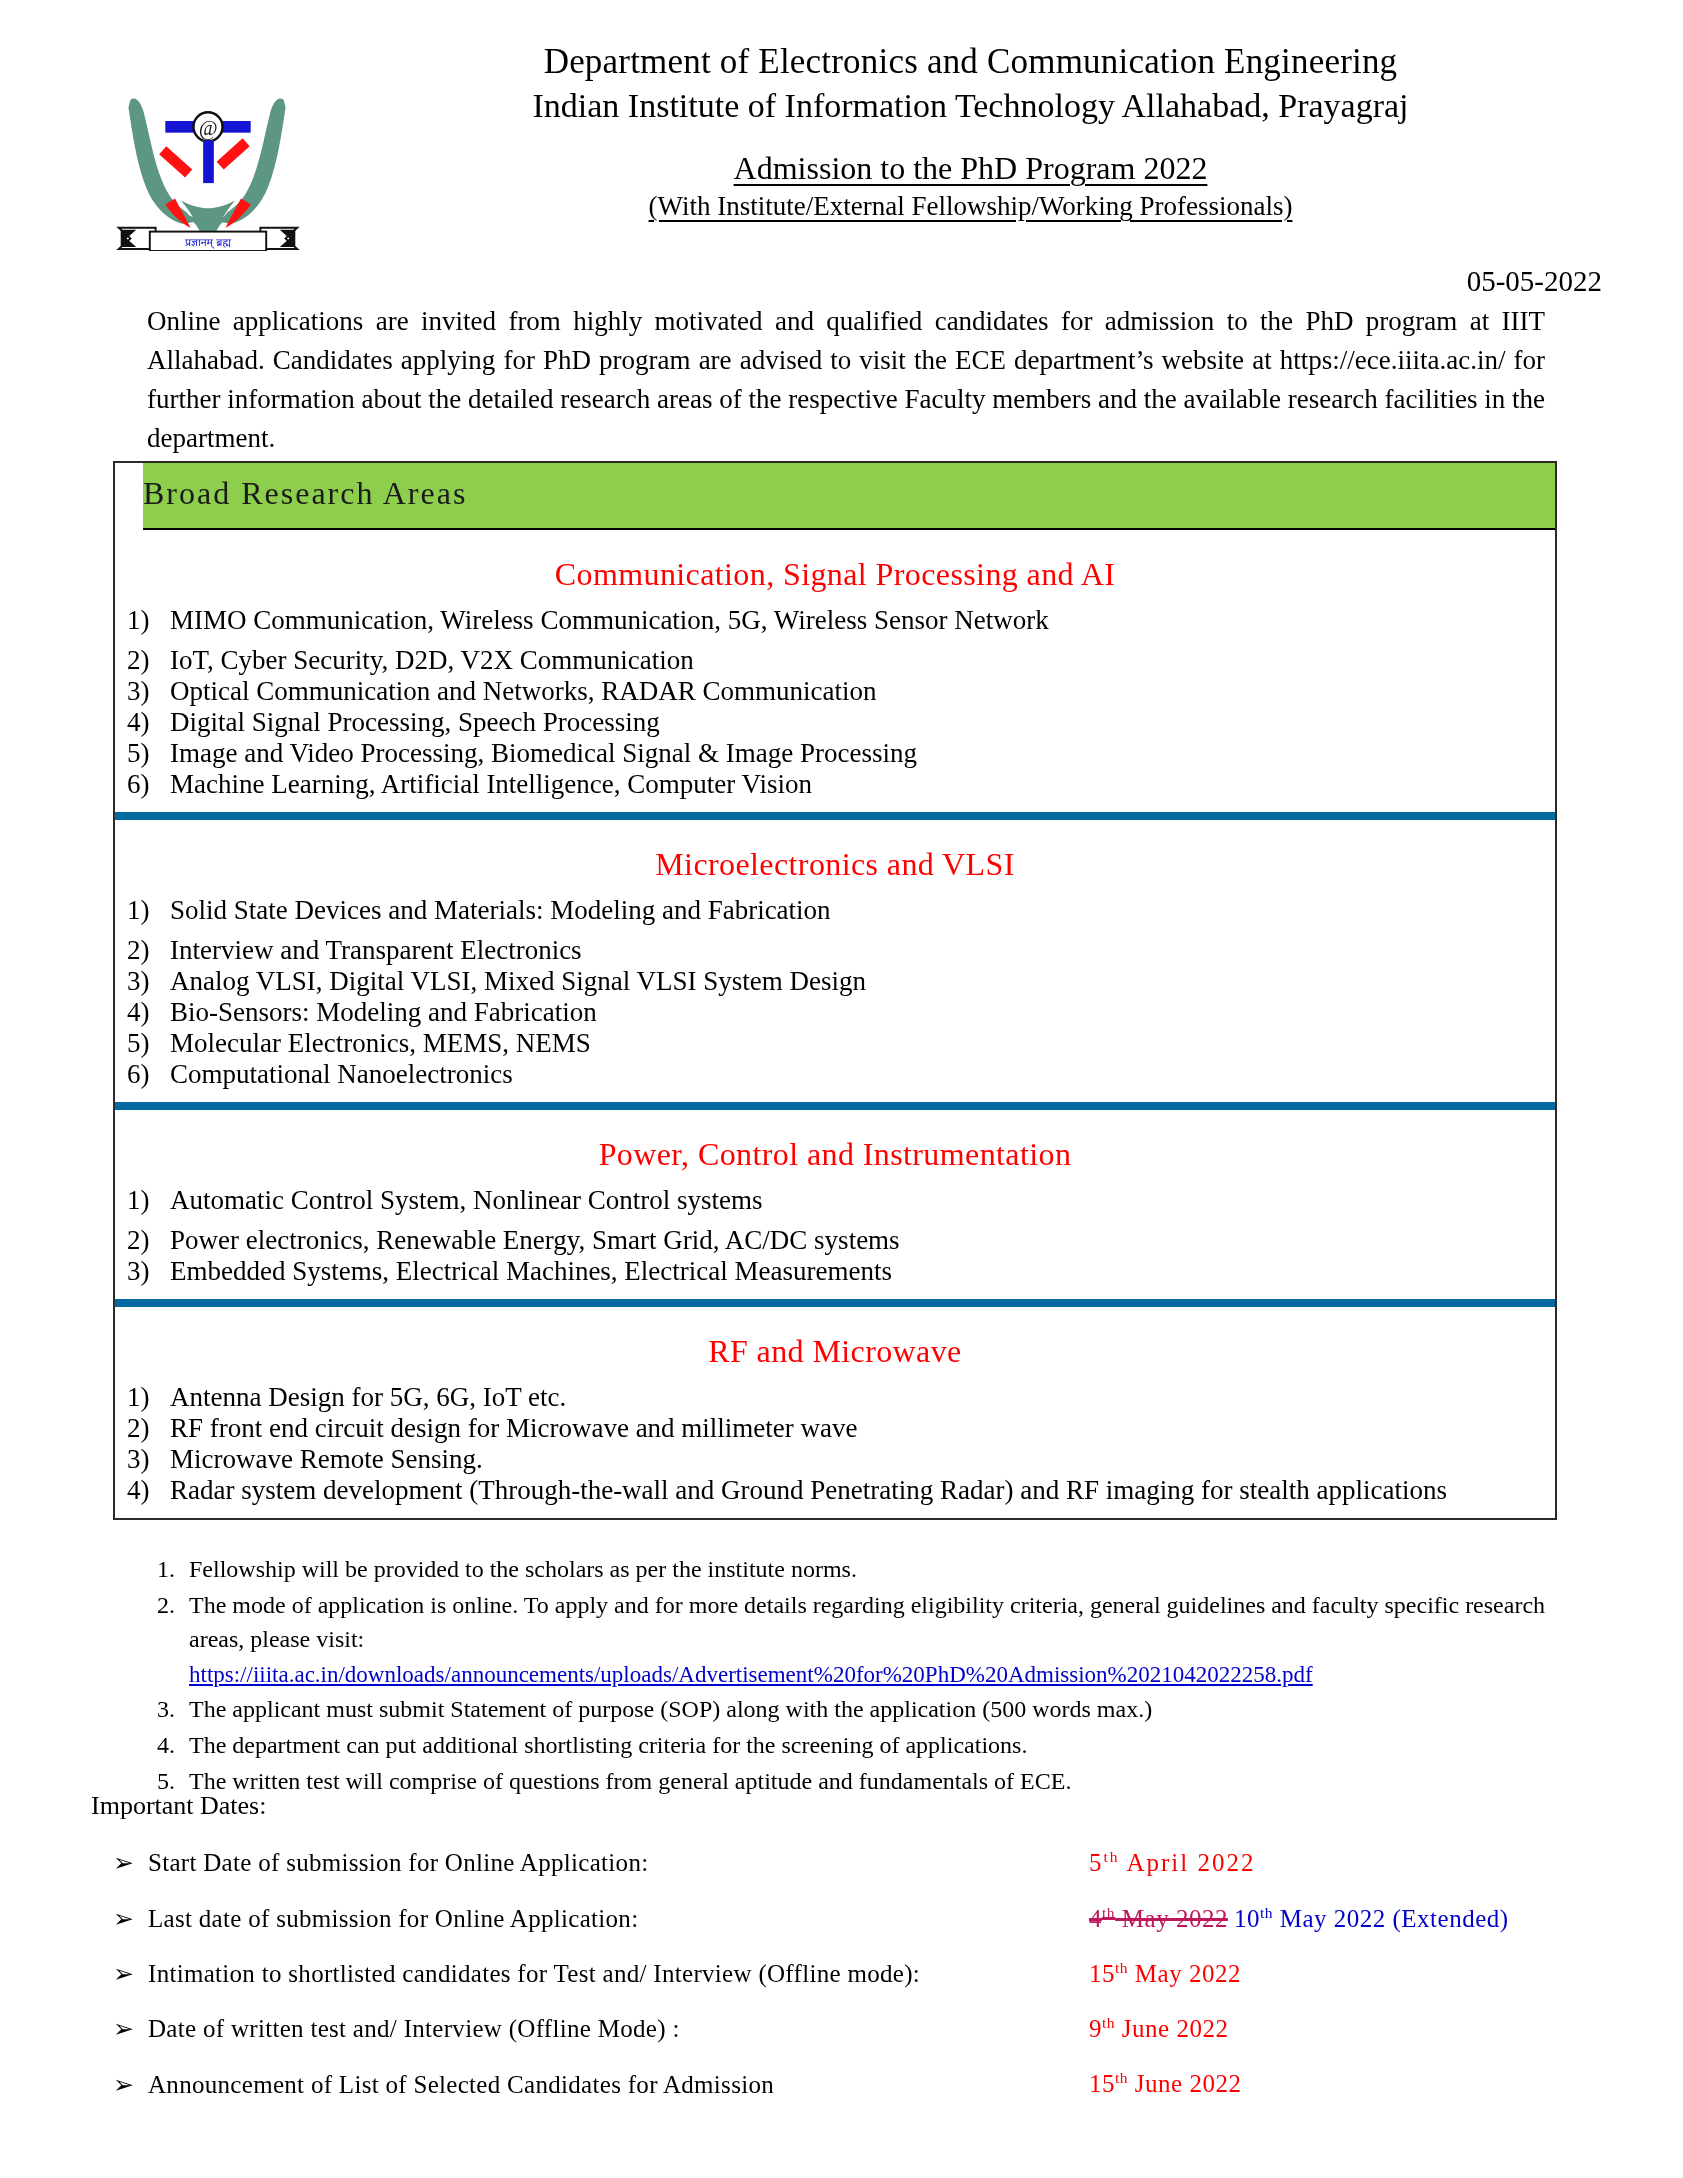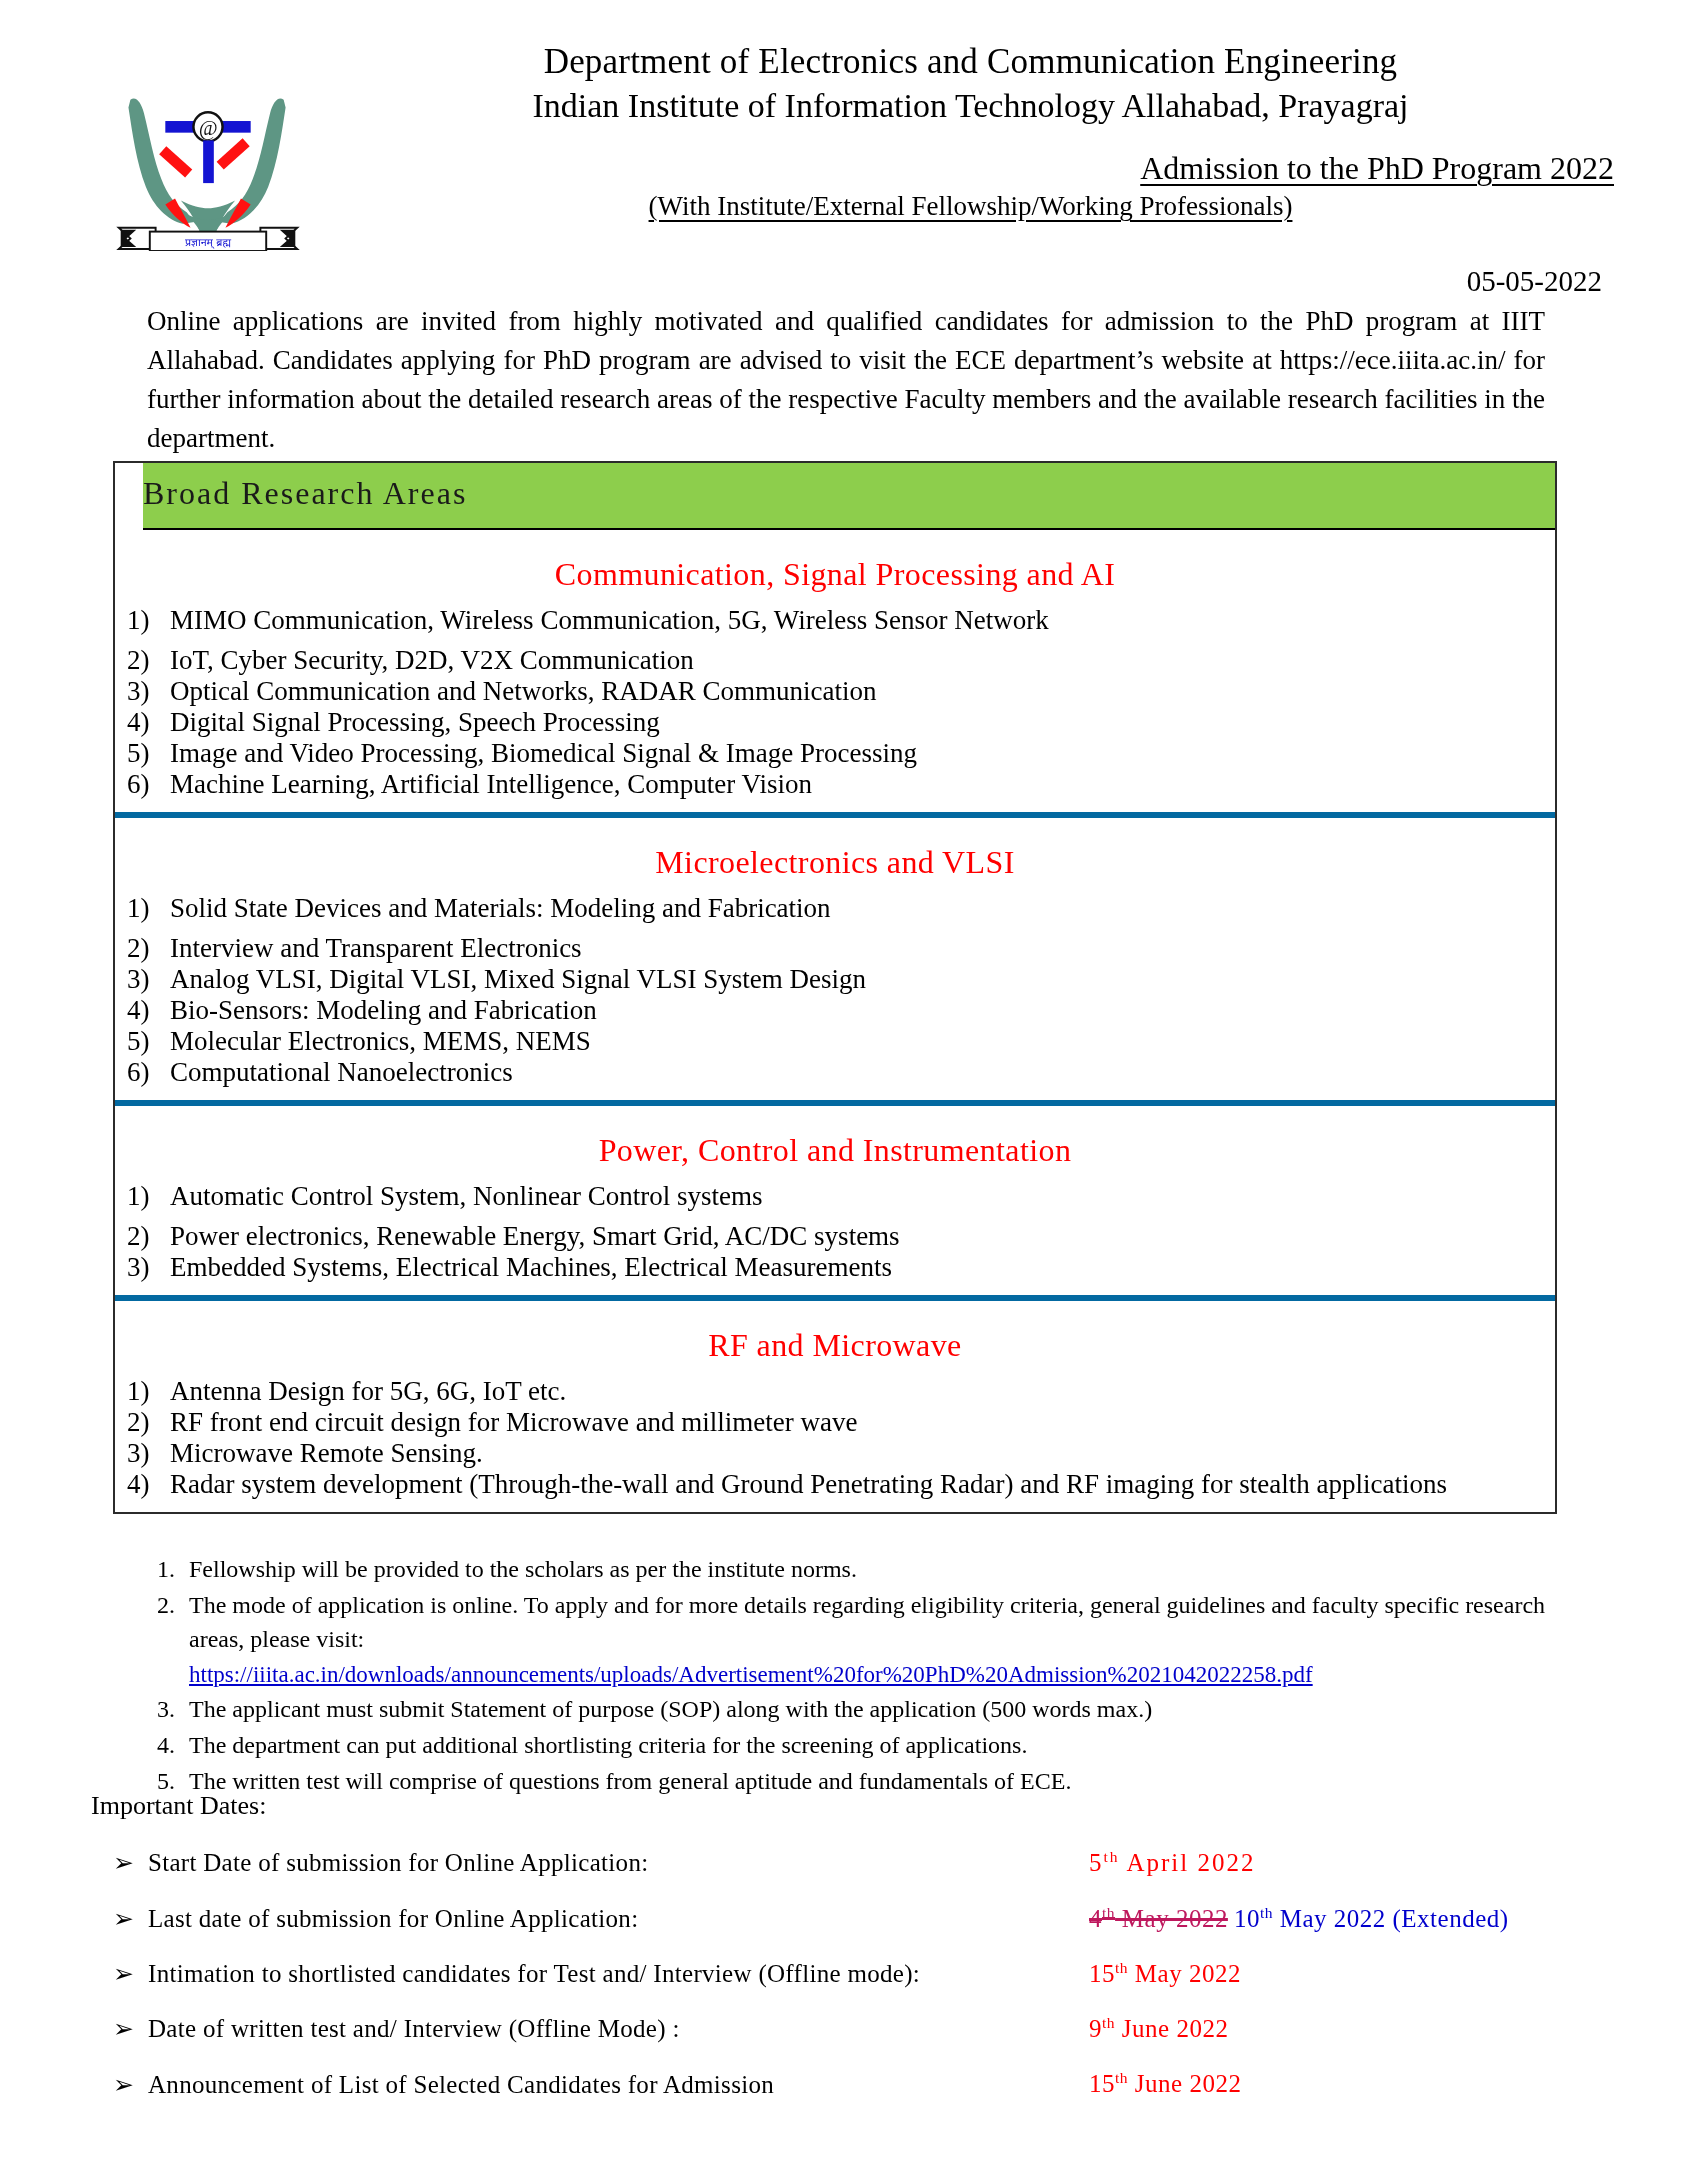--- a/index.html
+++ b/index.html
@@ -55,21 +55,20 @@
     white-space: nowrap;
   }
   .prog-title {
     margin-top: 20px;
     font-size: 32px;
     line-height: 40px;
     text-decoration: underline;
     text-underline-offset: 5px;
     text-decoration-thickness: 2px;
     white-space: nowrap;
-    text-align: right;
   }
   .prog-sub {
     font-size: 27px;
     line-height: 36px;
     text-decoration: underline;
     text-underline-offset: 5px;
     text-decoration-thickness: 2px;
     white-space: nowrap;
   }
   .doc-date {
@@ -105,21 +104,21 @@
     background: #8DCE4C;
     border-bottom: 2px solid #000000;
     text-align: left;
     font-size: 32px;
     letter-spacing: 2px;
     padding: 12px 0 16px 0;
     color: #1a1a1a;
     margin-left: 28px;
   }
   .ra-section {
-    border-bottom: 6px solid #0369a1;
+    border-bottom: 8px solid #0369a1;
     padding: 0 0 12px 0;
   }
   .ra-section:last-child { border-bottom: none; }
   .ra-title {
     color: #FF0000;
     text-align: center;
     font-size: 32px;
     padding-top: 26px;
     padding-bottom: 12px;
     letter-spacing: 0.4px;

